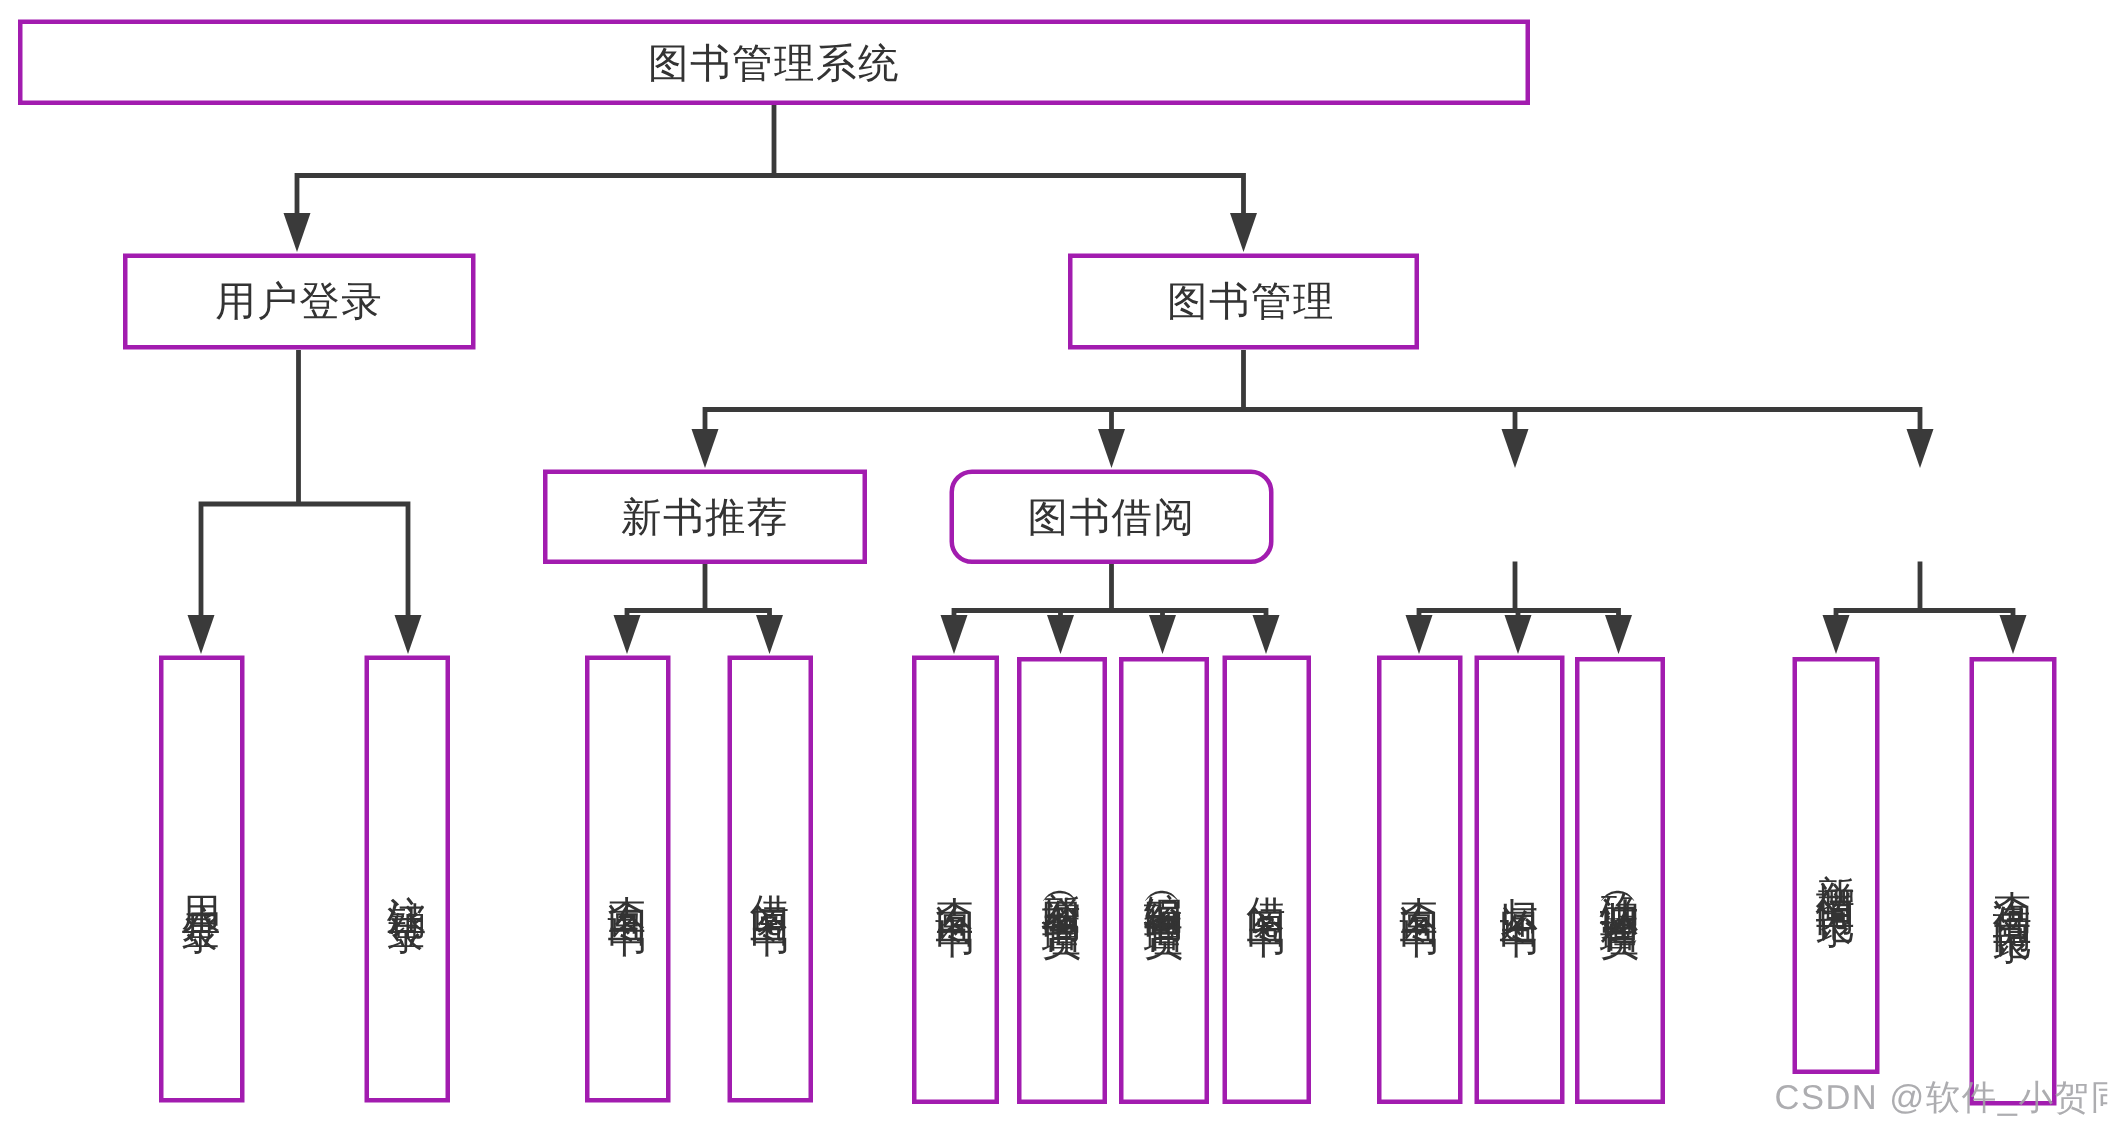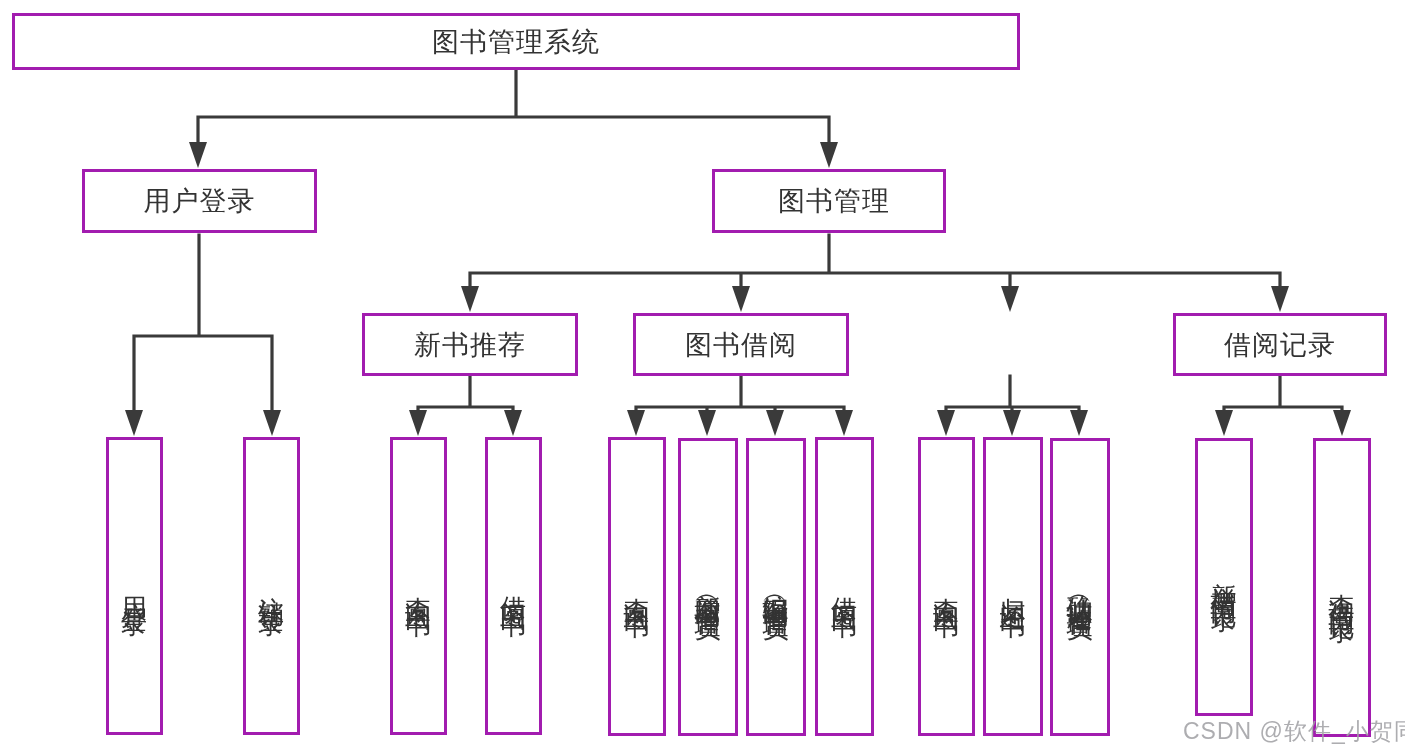--- a/index.html
+++ b/index.html
@@ -74,22 +74,21 @@
         <path d="M1333,410 H1351 L1342,436 Z"></path>
     </g>
   </svg>
 
   <div class="box h" style="left:12px;top:13px;width:1008px;height:57px;">图书管理系统</div>
 
   <div class="box h" style="left:82px;top:169px;width:235px;height:64px;">用户登录</div>
   <div class="box h" style="left:712px;top:169px;width:234px;height:64px;padding-left:10px;">图书管理</div>
 
   <div class="box h" style="left:362px;top:313px;width:216px;height:63px;">新书推荐</div>
-  <div class="box h" style="left:633px;top:313px;width:216px;height:63px;">图书借阅</div>
-  <div class="box h" style="left:1173px;top:313px;width:214px;height:63px;">借阅记录</div>
+  <div class="box h" style="left:633px;top:313px;width:216px;height:63px;border-radius:15px;">图书借阅</div>
 
   <div class="box v" style="left:106px;top:437px;width:57px;height:298px;">用户登录</div>
   <div class="box v" style="left:243px;top:437px;width:57px;height:298px;">注销登录</div>
 
   <div class="box v" style="left:390px;top:437px;width:57px;height:298px;">查询图书</div>
   <div class="box v" style="left:485px;top:437px;width:57px;height:298px;">借阅图书</div>
 
   <div class="box v" style="left:608px;top:437px;width:58px;height:299px;">查询图书</div>
   <div class="box v tight" style="left:678px;top:438px;width:60px;height:298px;">新增图书（管理员）</div>
   <div class="box v tight" style="left:746px;top:438px;width:60px;height:298px;">编辑图书（管理员）</div>

